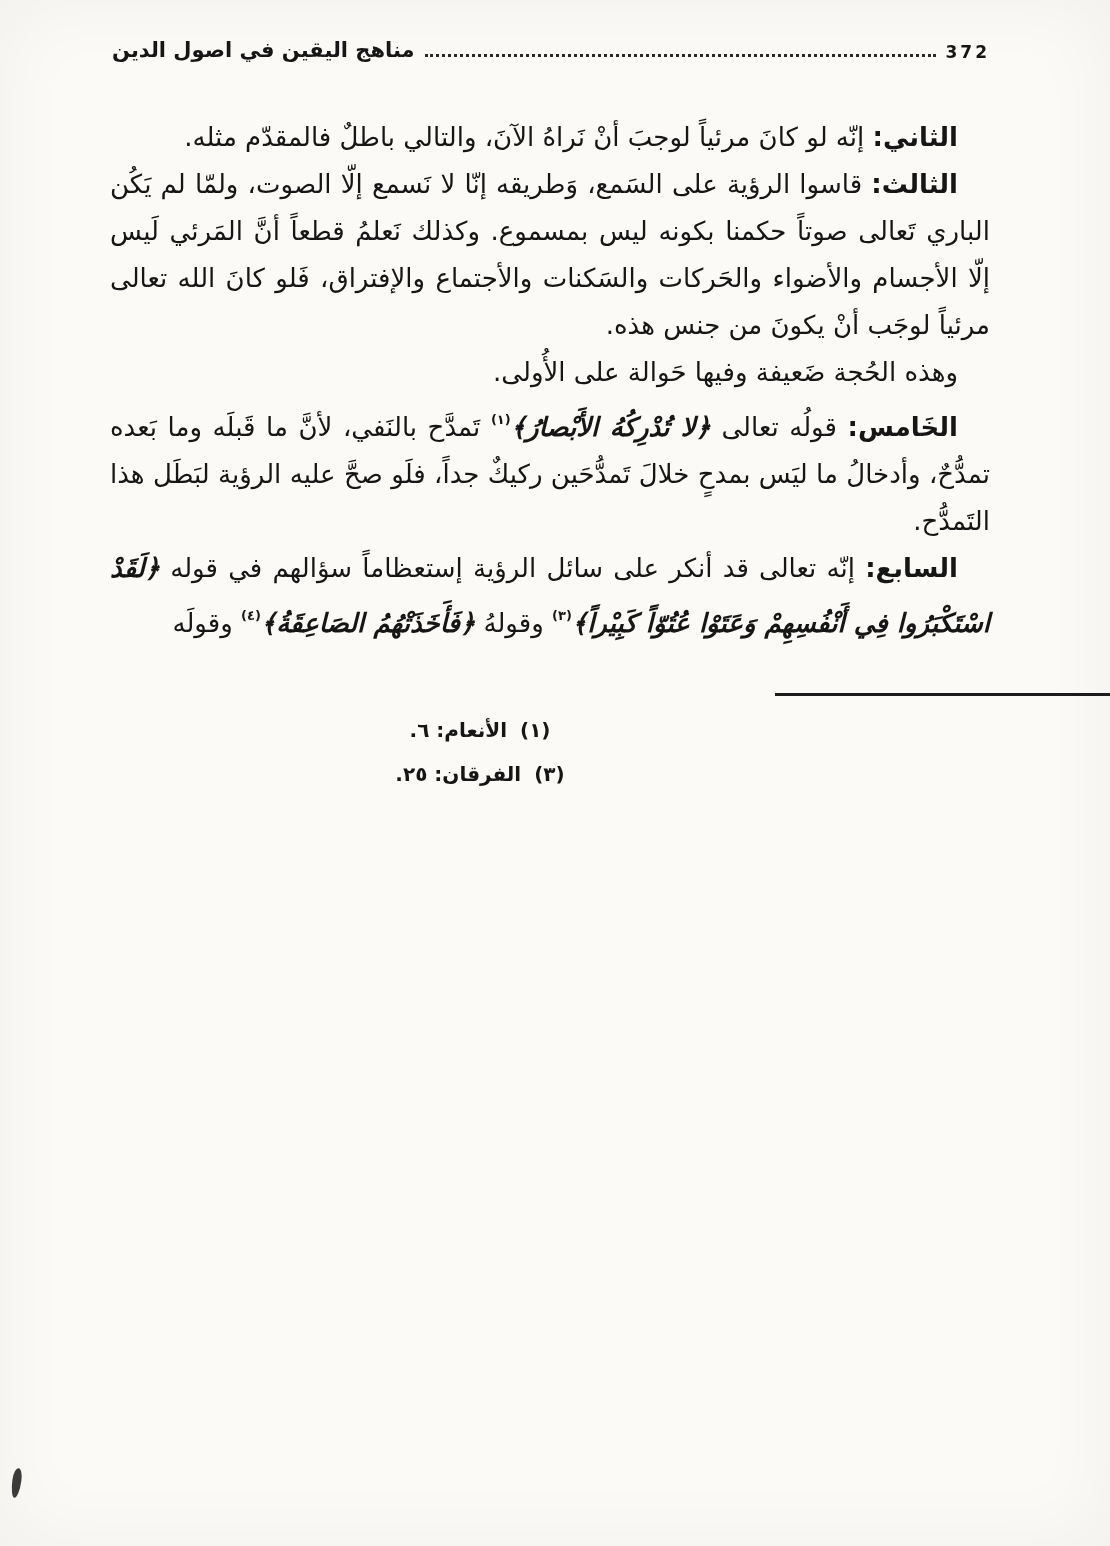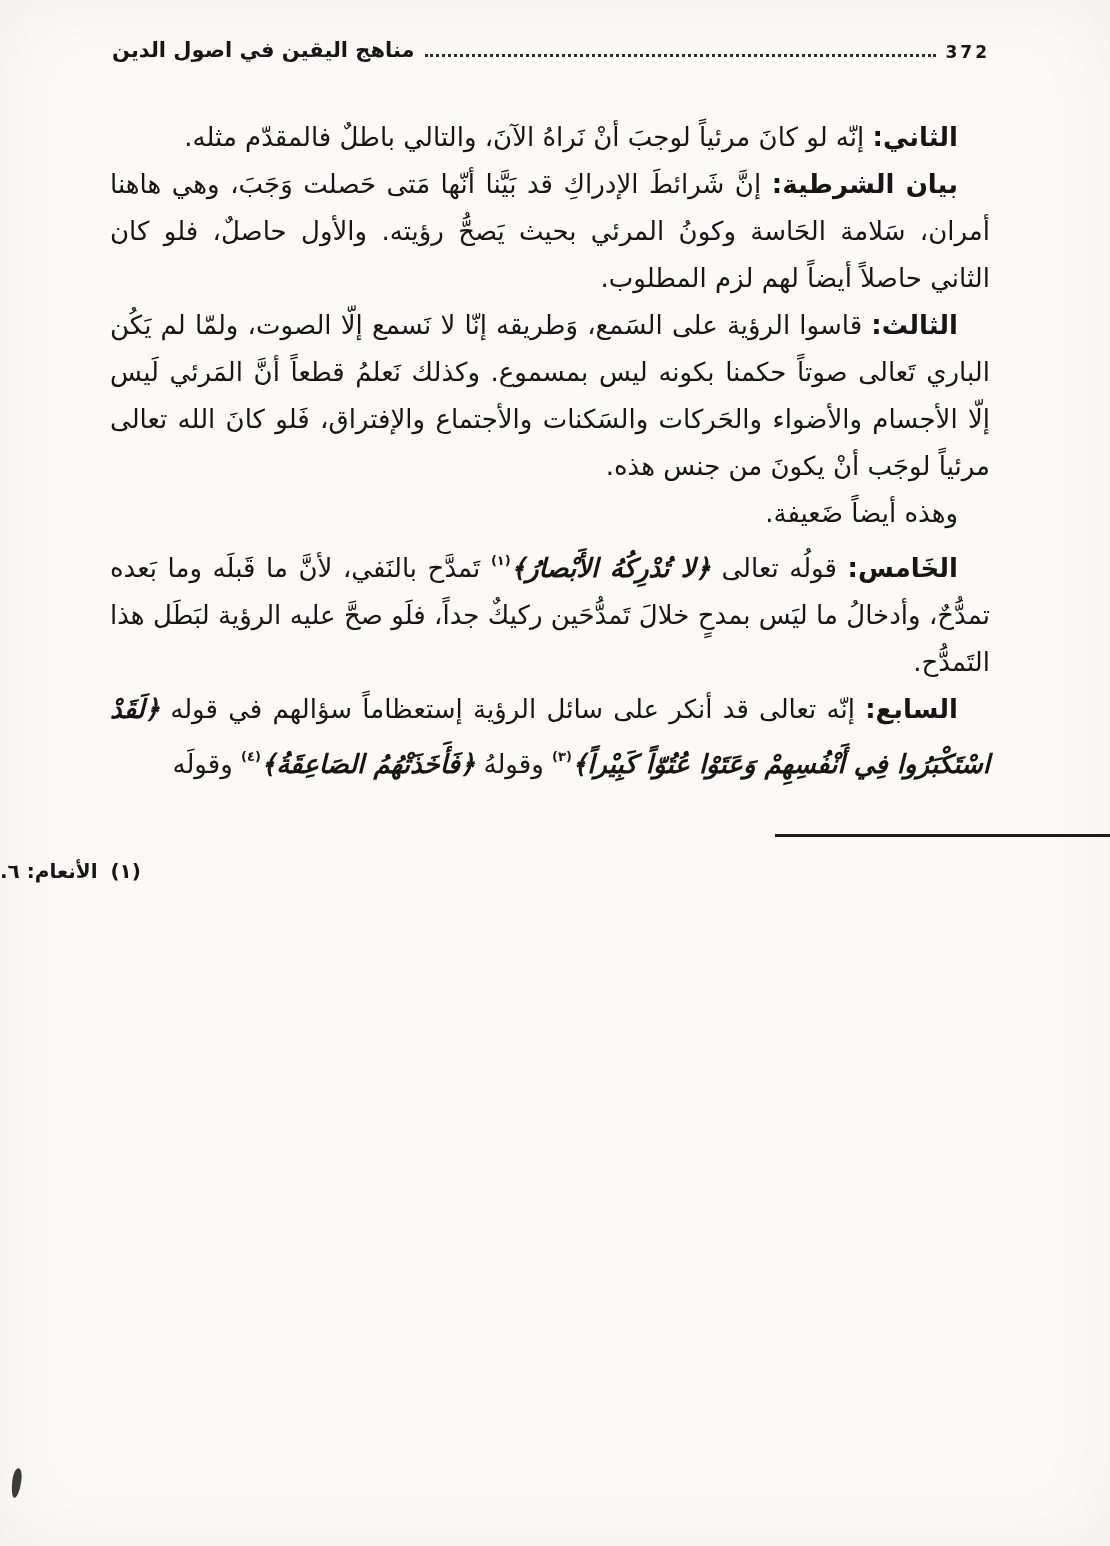--- a/index.html
+++ b/index.html
@@ -66,21 +66,21 @@
     letter-spacing: 0;
   }
   
   .footnote-sep {
     width: 335px;
     border-top: 3px solid #1c1c1c;
     margin: 46px 0 12px auto;
   }
   .footnotes {
     padding: 0 150px 0 0;
-    text-align: left;
+    text-align: center;
   }
   .footnote {
     font-size: 20px;
     font-weight: bold;
     line-height: 44px;
     white-space: nowrap;
   }
   .fn-num {
     margin-left: 6px;
   }
@@ -103,28 +103,28 @@
 <div class="page">
 
   <div class="header">
     <span class="page-number">372</span>
     <span class="leader"></span>
     <span class="book-title">مناهج اليقين في اصول الدين</span>
   </div>
 
   <div class="body-text">
       <p class="para"><span class="lead">الثاني:</span><span> إنّه لو كانَ مرئياً لوجبَ أنْ نَراهُ الآنَ، والتالي باطلٌ فالمقدّم مثله.</span></p>
-      <p class="para"><span class="lead">بيان الشرطية:</span><span> إنَّ شَرائطَ الإدراكِ قد بَيَّنا أنّها مَتى حَصلت وَجَبَ، وهي هاهنا أمران، سَلامة الحَاسة وكونُ المرئي بحيث يَصحُّ رؤيته. والأول حاصلٌ، فلو كان الثاني حاصلاً أيضاً لهم لزم المطلوب.</span></p>
       <p class="para"><span class="lead">الثالث:</span><span> قاسوا الرؤية على السَمع، وَطريقه إنّا لا نَسمع إلّا الصوت، ولمّا لم يَكُن الباري تَعالى صوتاً حكمنا بكونه ليس بمسموع. وكذلك نَعلمُ قطعاً أنَّ المَرئي لَيس إلّا الأجسام والأضواء والحَركات والسَكنات والأجتماع والإفتراق، فَلو كانَ الله تعالى مرئياً لوجَب أنْ يكونَ من جنس هذه.</span></p>
-      <p class="para"><span>وهذه أيضاً ضَعيفة.</span></p>
+      <p class="para"><span>وهذه الحُجة ضَعيفة وفيها حَوالة على الأُولى.</span></p>
       <p class="para"><span class="lead">الخَامس:</span><span> قولُه تعالى </span><span class="quran">﴿لا تُدْرِكُهُ الأَبْصارُ﴾</span><span class="fnref">(١)</span><span> تَمدَّح بالنَفي، لأنَّ ما قَبلَه وما بَعده تمدُّحٌ، وأدخالُ ما ليَس بمدحٍ خلالَ تَمدُّحَين ركيكٌ جداً، فلَو صحَّ عليه الرؤية لبَطَل هذا التَمدُّح.</span></p>
       <p class="para"><span class="lead">السابع:</span><span> إنّه تعالى قد أنكر على سائل الرؤية إستعظاماً سؤالهم في قوله </span><span class="quran">﴿لَقَدْ اسْتَكْبَرُوا فِي أَنْفُسِهِمْ وَعَتَوْا عُتُوّاً كَبِيْراً﴾</span><span class="fnref">(٣)</span><span> وقولهُ </span><span class="quran">﴿فَأَخَذَتْهُمُ الصَاعِقَةُ﴾</span><span class="fnref">(٤)</span><span> وقولَه</span></p>
     </div>
 
   <div class="footnote-sep"></div>
 
   <div class="footnotes">
       <div class="footnote"><span class="fn-num">(١)</span><span> الأنعام: ٦.</span></div>
+      <div class="footnote"><span class="fn-num">(٣)</span><span> الفرقان: ٢٥.</span></div>
     </div>
 
   <div class="artifact"></div>
 
 </div>
 
 </body></html>

